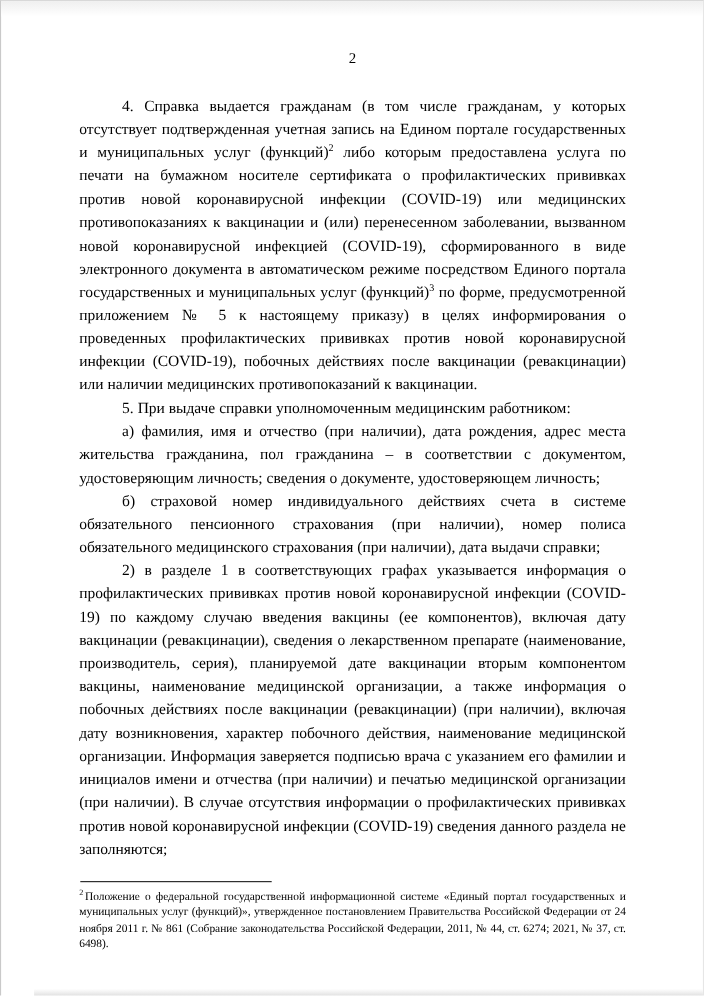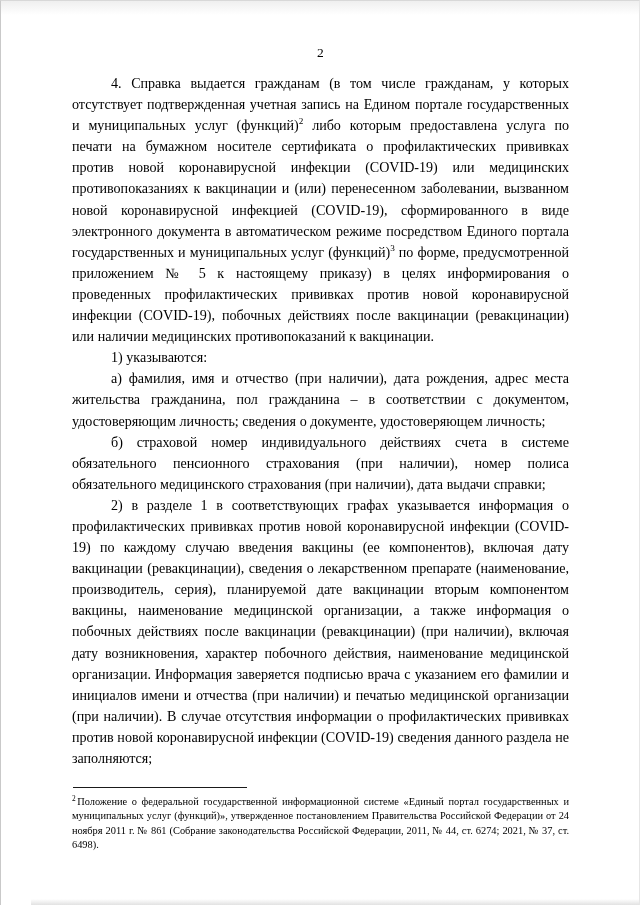--- a/index.html
+++ b/index.html
@@ -51,21 +51,21 @@
 
   .page-number {
     text-align: center;
     font-size: 13.5px;
     margin-top: 44px;
     margin-bottom: 0;
     letter-spacing: 0.2px;
   }
 
   .body-block {
-    margin-top: 12px;
+    margin-top: 26px;
   }
 
   p.para {
     margin: 0;
     text-align: justify;
     text-justify: inter-word;
     font-size: 14.1px;
     line-height: 21.1px;
     text-indent: 39px;
     letter-spacing: -0.02px;
@@ -111,22 +111,22 @@
   <div class="scan-edge-bottom"></div>
 
   <div class="content">
 
     <div class="page-number">2</div>
 
     <div class="body-block">
 
       <p class="para"><span>4. Справка выдается гражданам (в том числе гражданам, у которых отсутствует подтвержденная учетная запись на Едином портале государственных и муниципальных услуг (функций)</span><sup class="fn-ref">2</sup><span> либо которым предоставлена услуга по печати на бумажном носителе сертификата о профилактических прививках против новой коронавирусной инфекции (COVID-19) или медицинских противопоказаниях к вакцинации и (или) перенесенном заболевании, вызванном новой коронавирусной инфекцией (COVID-19), сформированного в виде электронного документа в автоматическом режиме посредством Единого портала государственных и муниципальных услуг (функций)</span><sup class="fn-ref">3</sup><span> по форме, предусмотренной приложением № 5 к настоящему приказу) в целях информирования о проведенных профилактических прививках против новой коронавирусной инфекции (COVID-19), побочных действиях после вакцинации (ревакцинации) или наличии медицинских противопоказаний к вакцинации.</span></p>
 
+      <p class="para">5. При выдаче справки уполномоченным медицинским работником:</p>
 
-      <p class="para">1) указываются:</p>
 
       <p class="para">а) фамилия, имя и отчество (при наличии), дата рождения, адрес места жительства гражданина, пол гражданина – в соответствии с документом, удостоверяющим личность; сведения о документе, удостоверяющем личность;</p>
 
       <p class="para">б) страховой номер индивидуального действиях счета в системе обязательного пенсионного страхования (при наличии), номер полиса обязательного медицинского страхования (при наличии), дата выдачи справки;</p>
 
       <p class="para">2) в разделе 1 в соответствующих графах указывается информация о профилактических прививках против новой коронавирусной инфекции (COVID-19) по каждому случаю введения вакцины (ее компонентов), включая дату вакцинации (ревакцинации), сведения о лекарственном препарате (наименование, производитель, серия), планируемой дате вакцинации вторым компонентом вакцины, наименование медицинской организации, а также информация о побочных действиях после вакцинации (ревакцинации) (при наличии), включая дату возникновения, характер  побочного действия, наименование медицинской организации. Информация заверяется подписью врача с указанием его фамилии и инициалов имени и отчества (при наличии) и печатью медицинской организации (при наличии). В случае отсутствия информации о профилактических прививках против новой коронавирусной инфекции (COVID-19) сведения данного раздела не заполняются;</p>
 
 
     </div>
 

